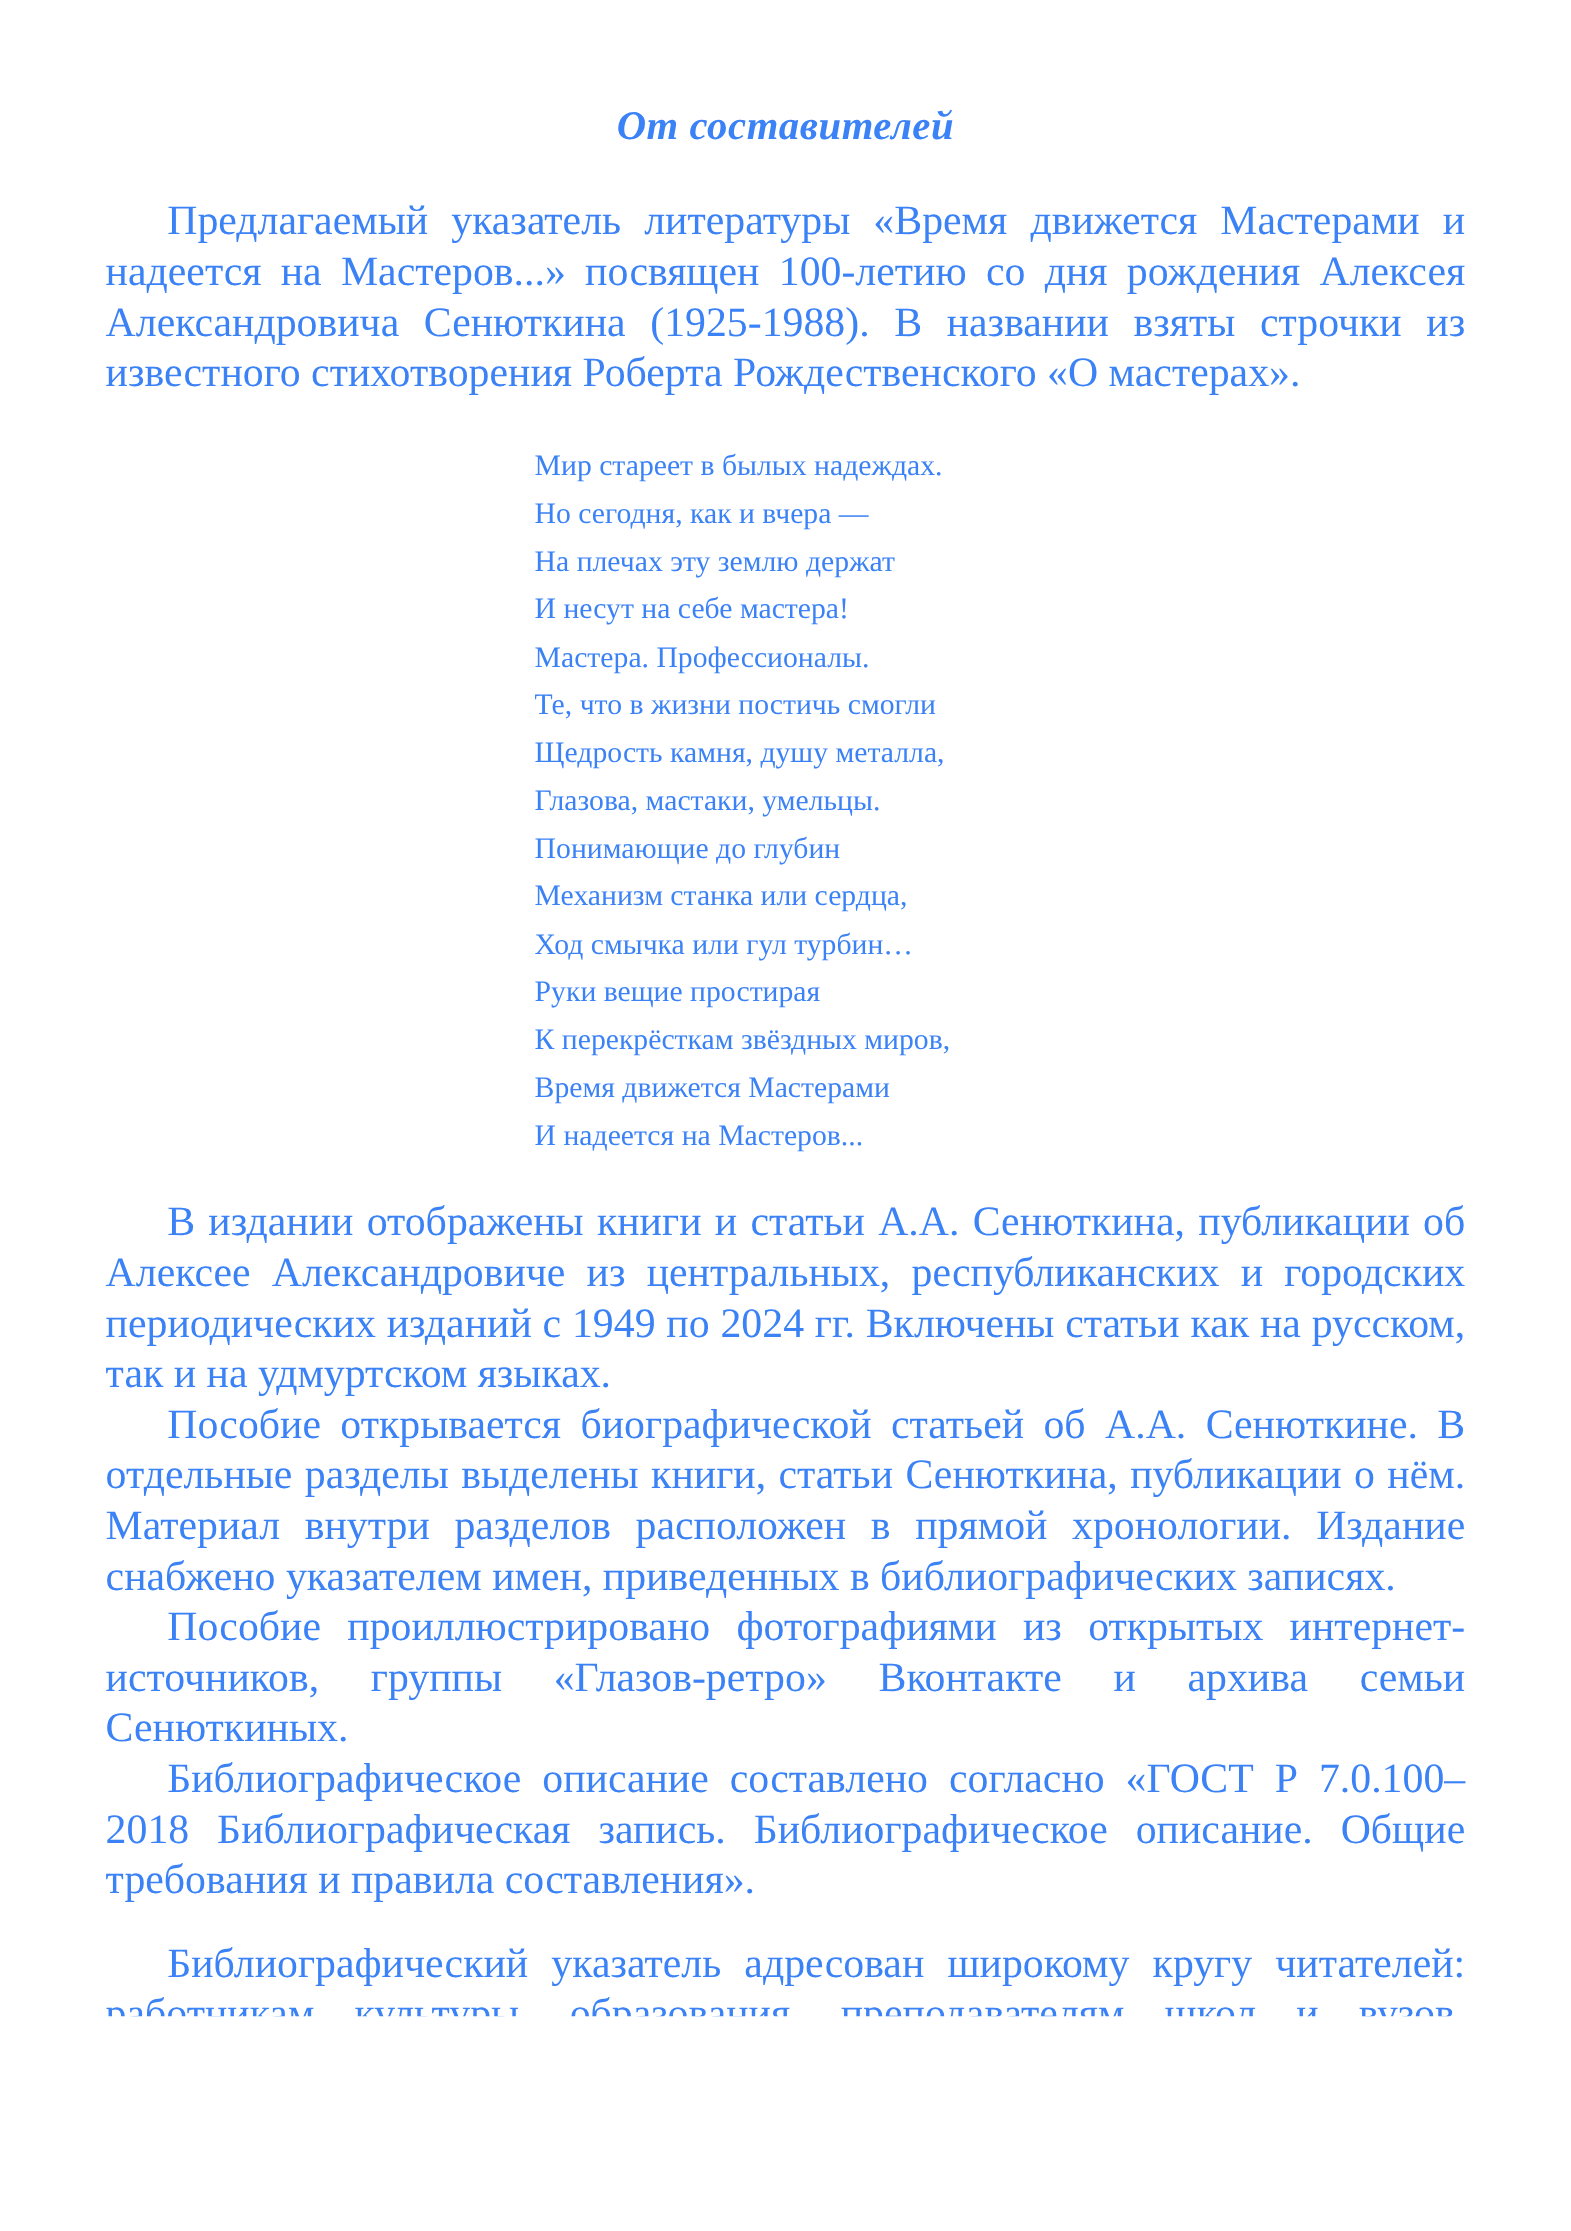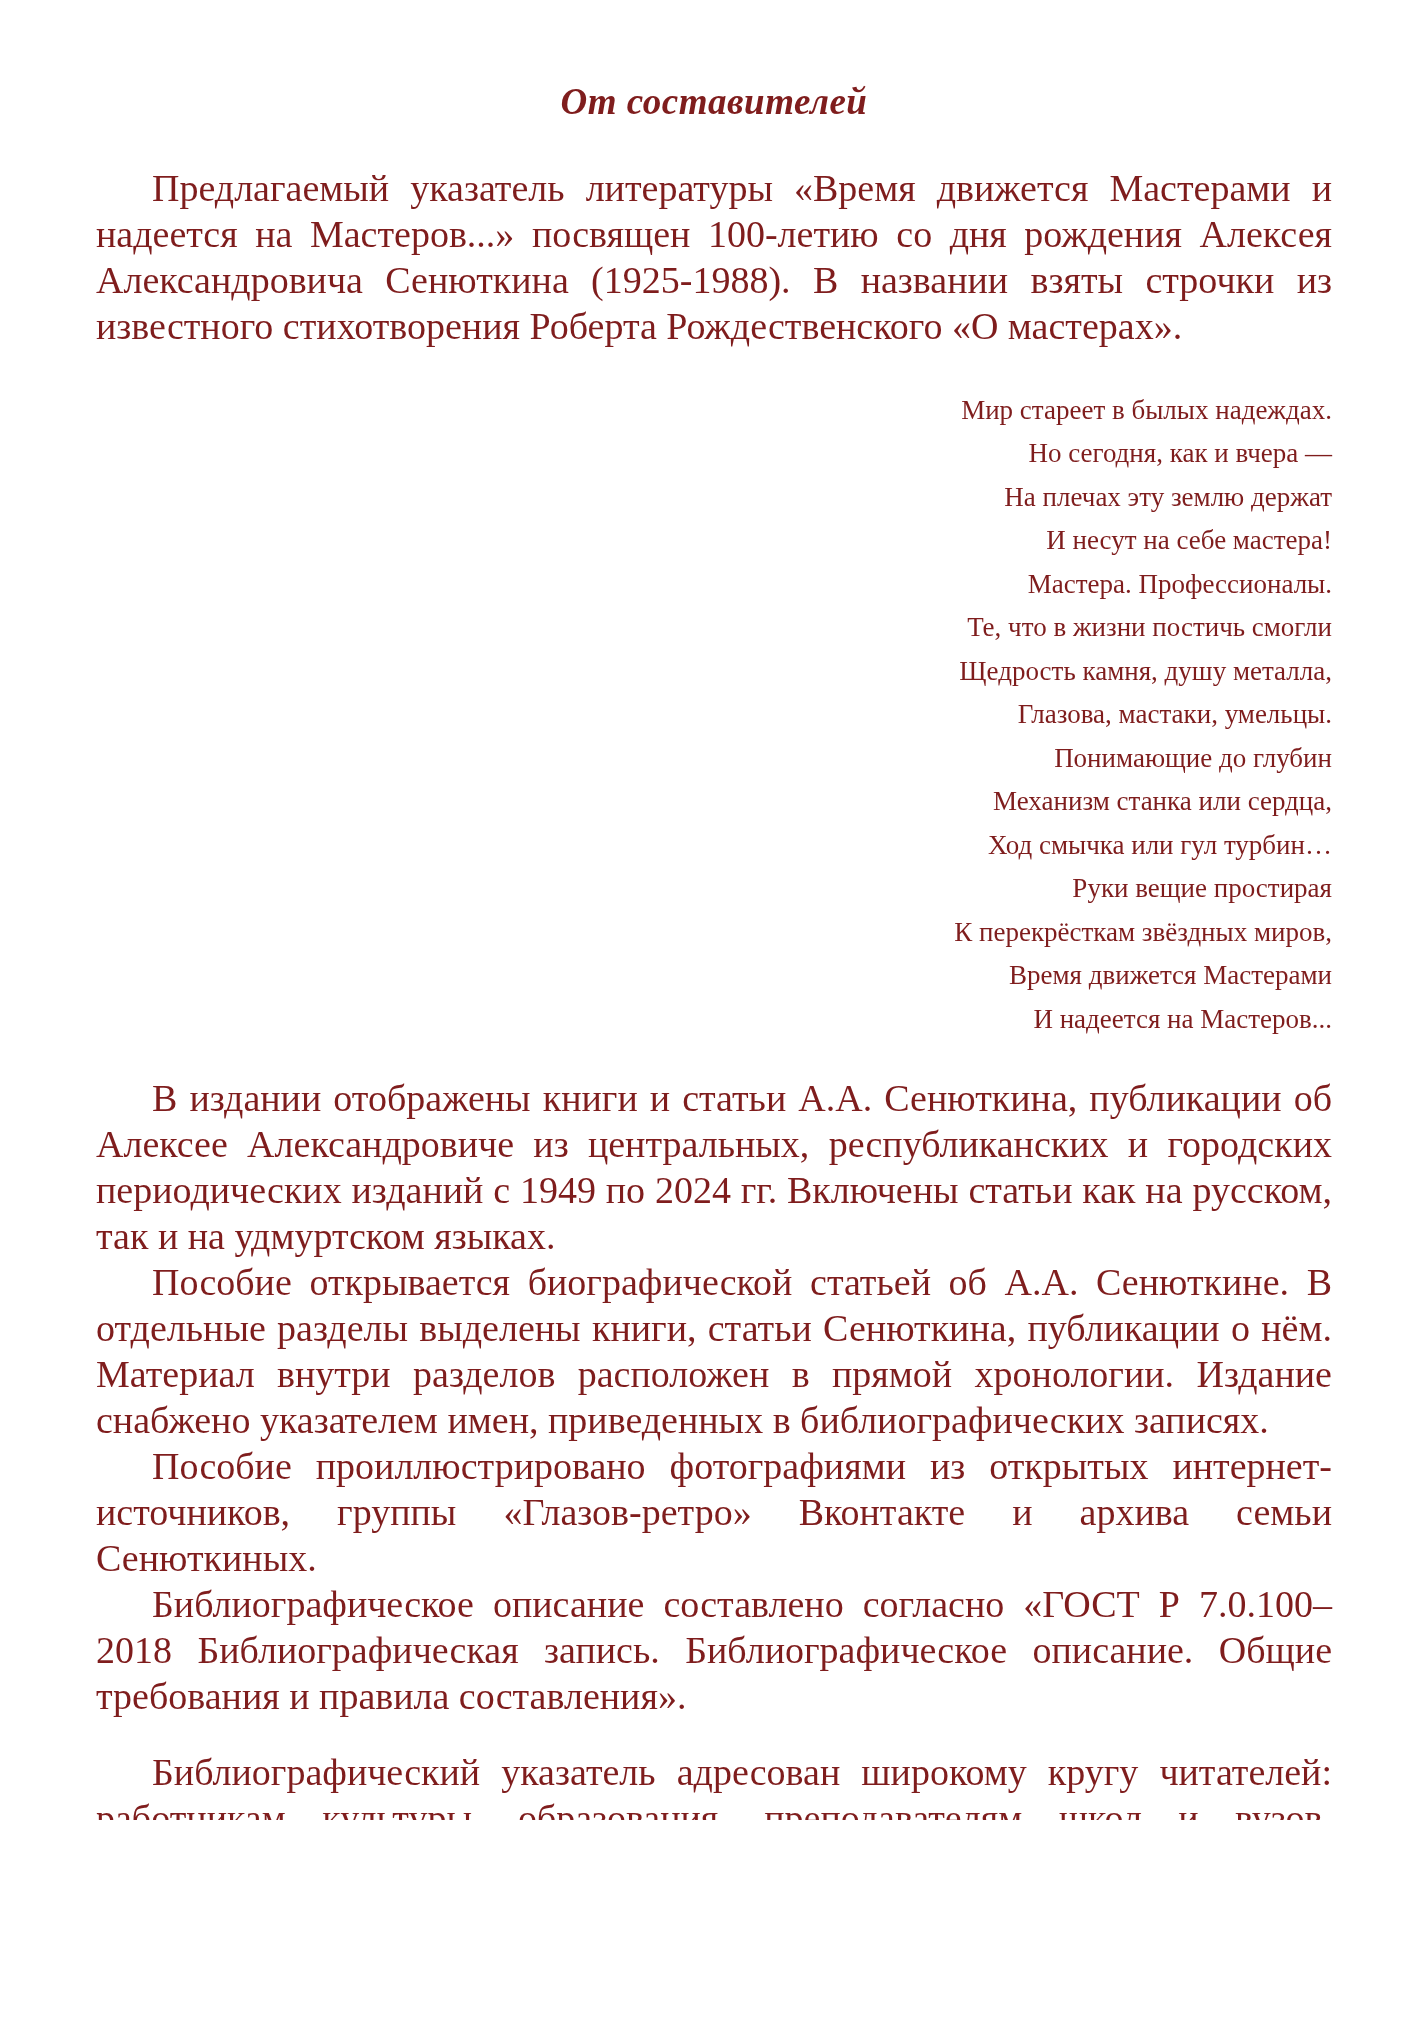--- a/index.html
+++ b/index.html
@@ -5,25 +5,25 @@
   html, body {
     margin: 0;
     padding: 0;
     background: #ffffff;
   }
   .page {
     position: relative;
     width: 1428px;
     height: 1816px;
     background: #ffffff;
-    margin: 4px auto;
+    margin: 17px auto;
     overflow: hidden;
     box-sizing: border-box;
     font-family: "Liberation Serif", "DejaVu Serif", serif;
-    color: #7f1d1d;
+    color: #3b82f6;
   }
   .content {
     position: absolute;
     left: 96px;
     top: 78px;
     width: 1236px;
   }
   .doc-title {
     text-align: center;
     font-family: "Liberation Serif", "DejaVu Serif", serif;
@@ -44,21 +44,21 @@
     hyphens: manual;
   }
   .poem {
     margin: 40px 0 34px 0;
     padding-left: 390px;
   }
   .poem-line {
     font-size: 27px;
     line-height: 43.5px;
     white-space: pre;
-    text-align: right;
+    text-align: left;
     font-family: Liberation Serif, serif;
   }
   .block-gap {
     height: 30px;
   }
   .page-number {
     position: absolute;
     left: 0;
     right: 0;
     top: 1888px;

